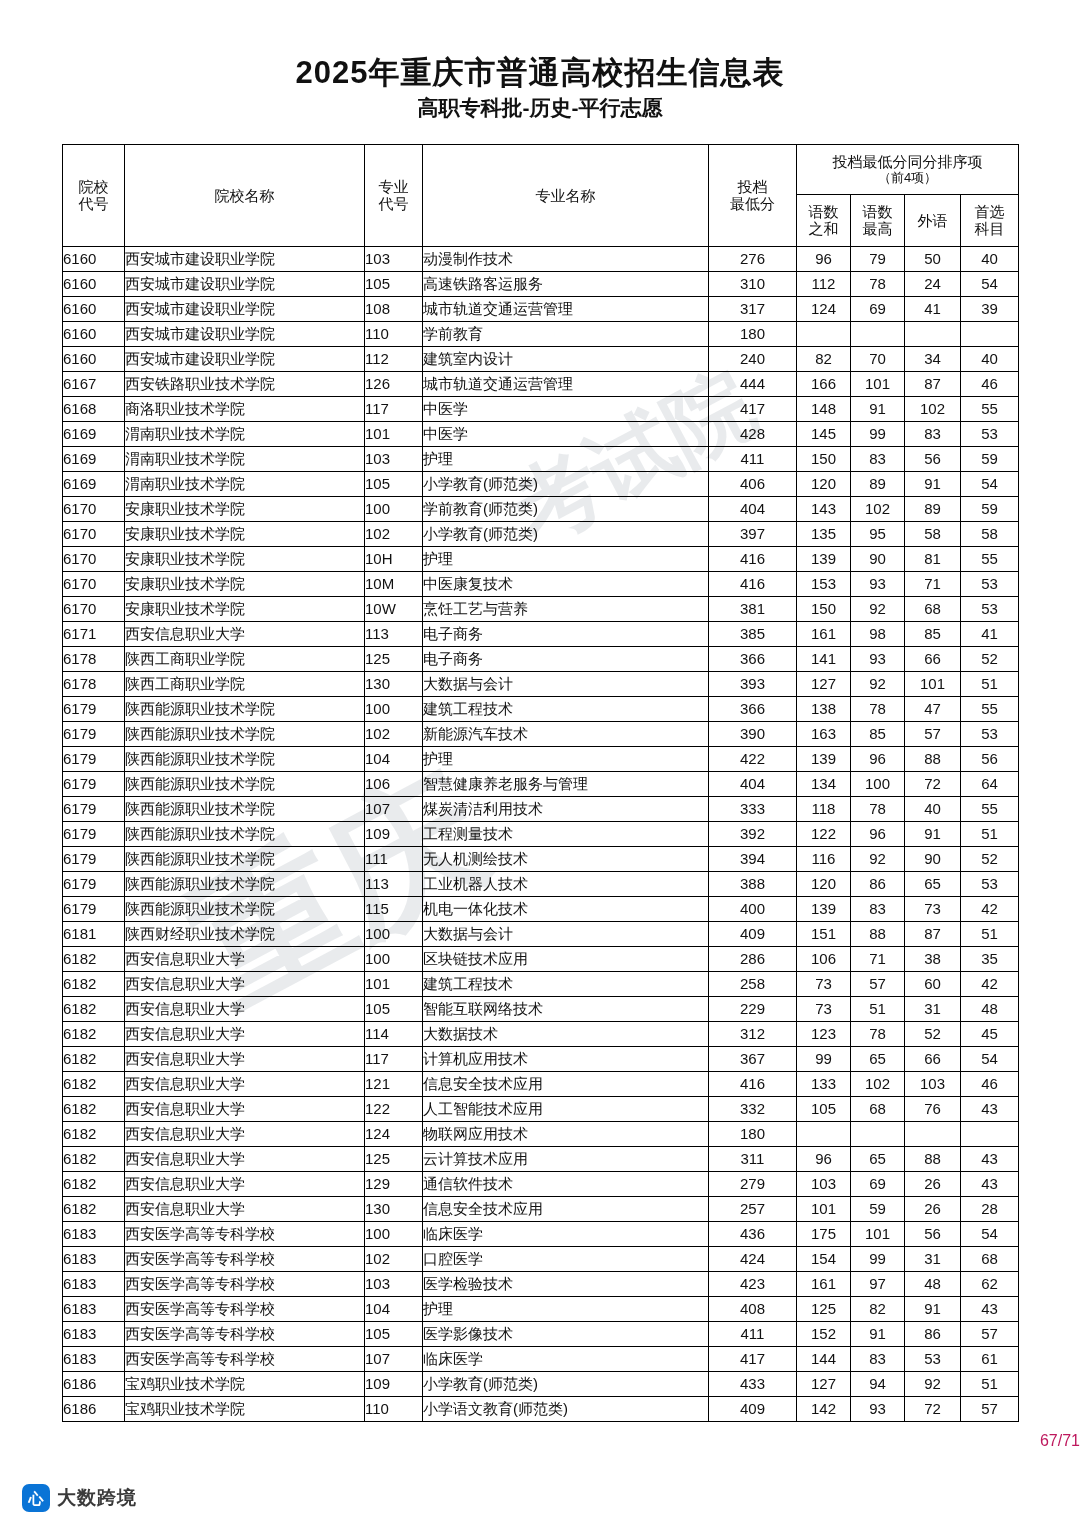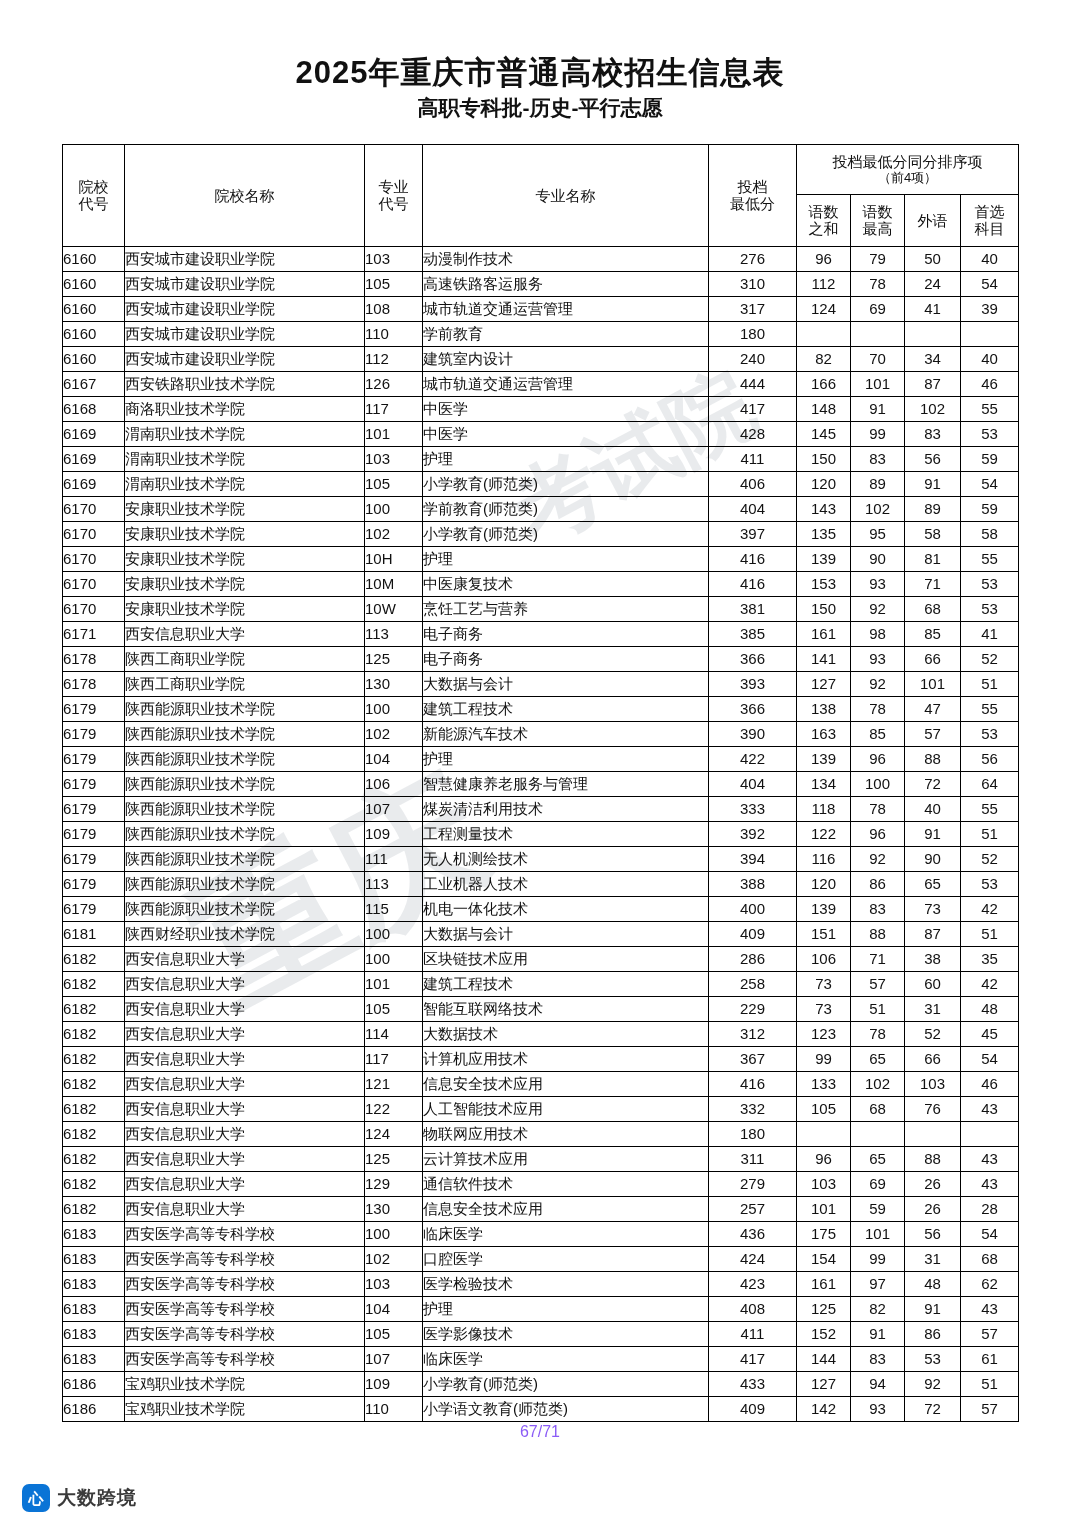--- a/index.html
+++ b/index.html
@@ -85,24 +85,24 @@
   col.c-for { width: 56px; }
   col.c-first { width: 58px; }
 
   td.code { text-align: left; padding-left: 8px; font-size: 16px; }
   td.school { text-align: left; padding-left: 10px; font-size: 16px; }
   td.mcode { text-align: left; padding-left: 8px; font-size: 16px; }
   td.major { text-align: left; padding-left: 8px; font-size: 16px; }
   td.num { text-align: center; font-size: 16px; }
 
   .page-number {
-    text-align: center;
+    text-align: right;
     font-size: 16px;
-    margin-top: 1px;
-    color: #8b5cf6;
+    margin-top: 10px;
+    color: #be185d;
   }
   .watermark {
     position: absolute;
     left: 0; top: 0;
     width: 1080px;
     height: 1528px;
     pointer-events: none;
     z-index: 1;
     overflow: hidden;
   }

